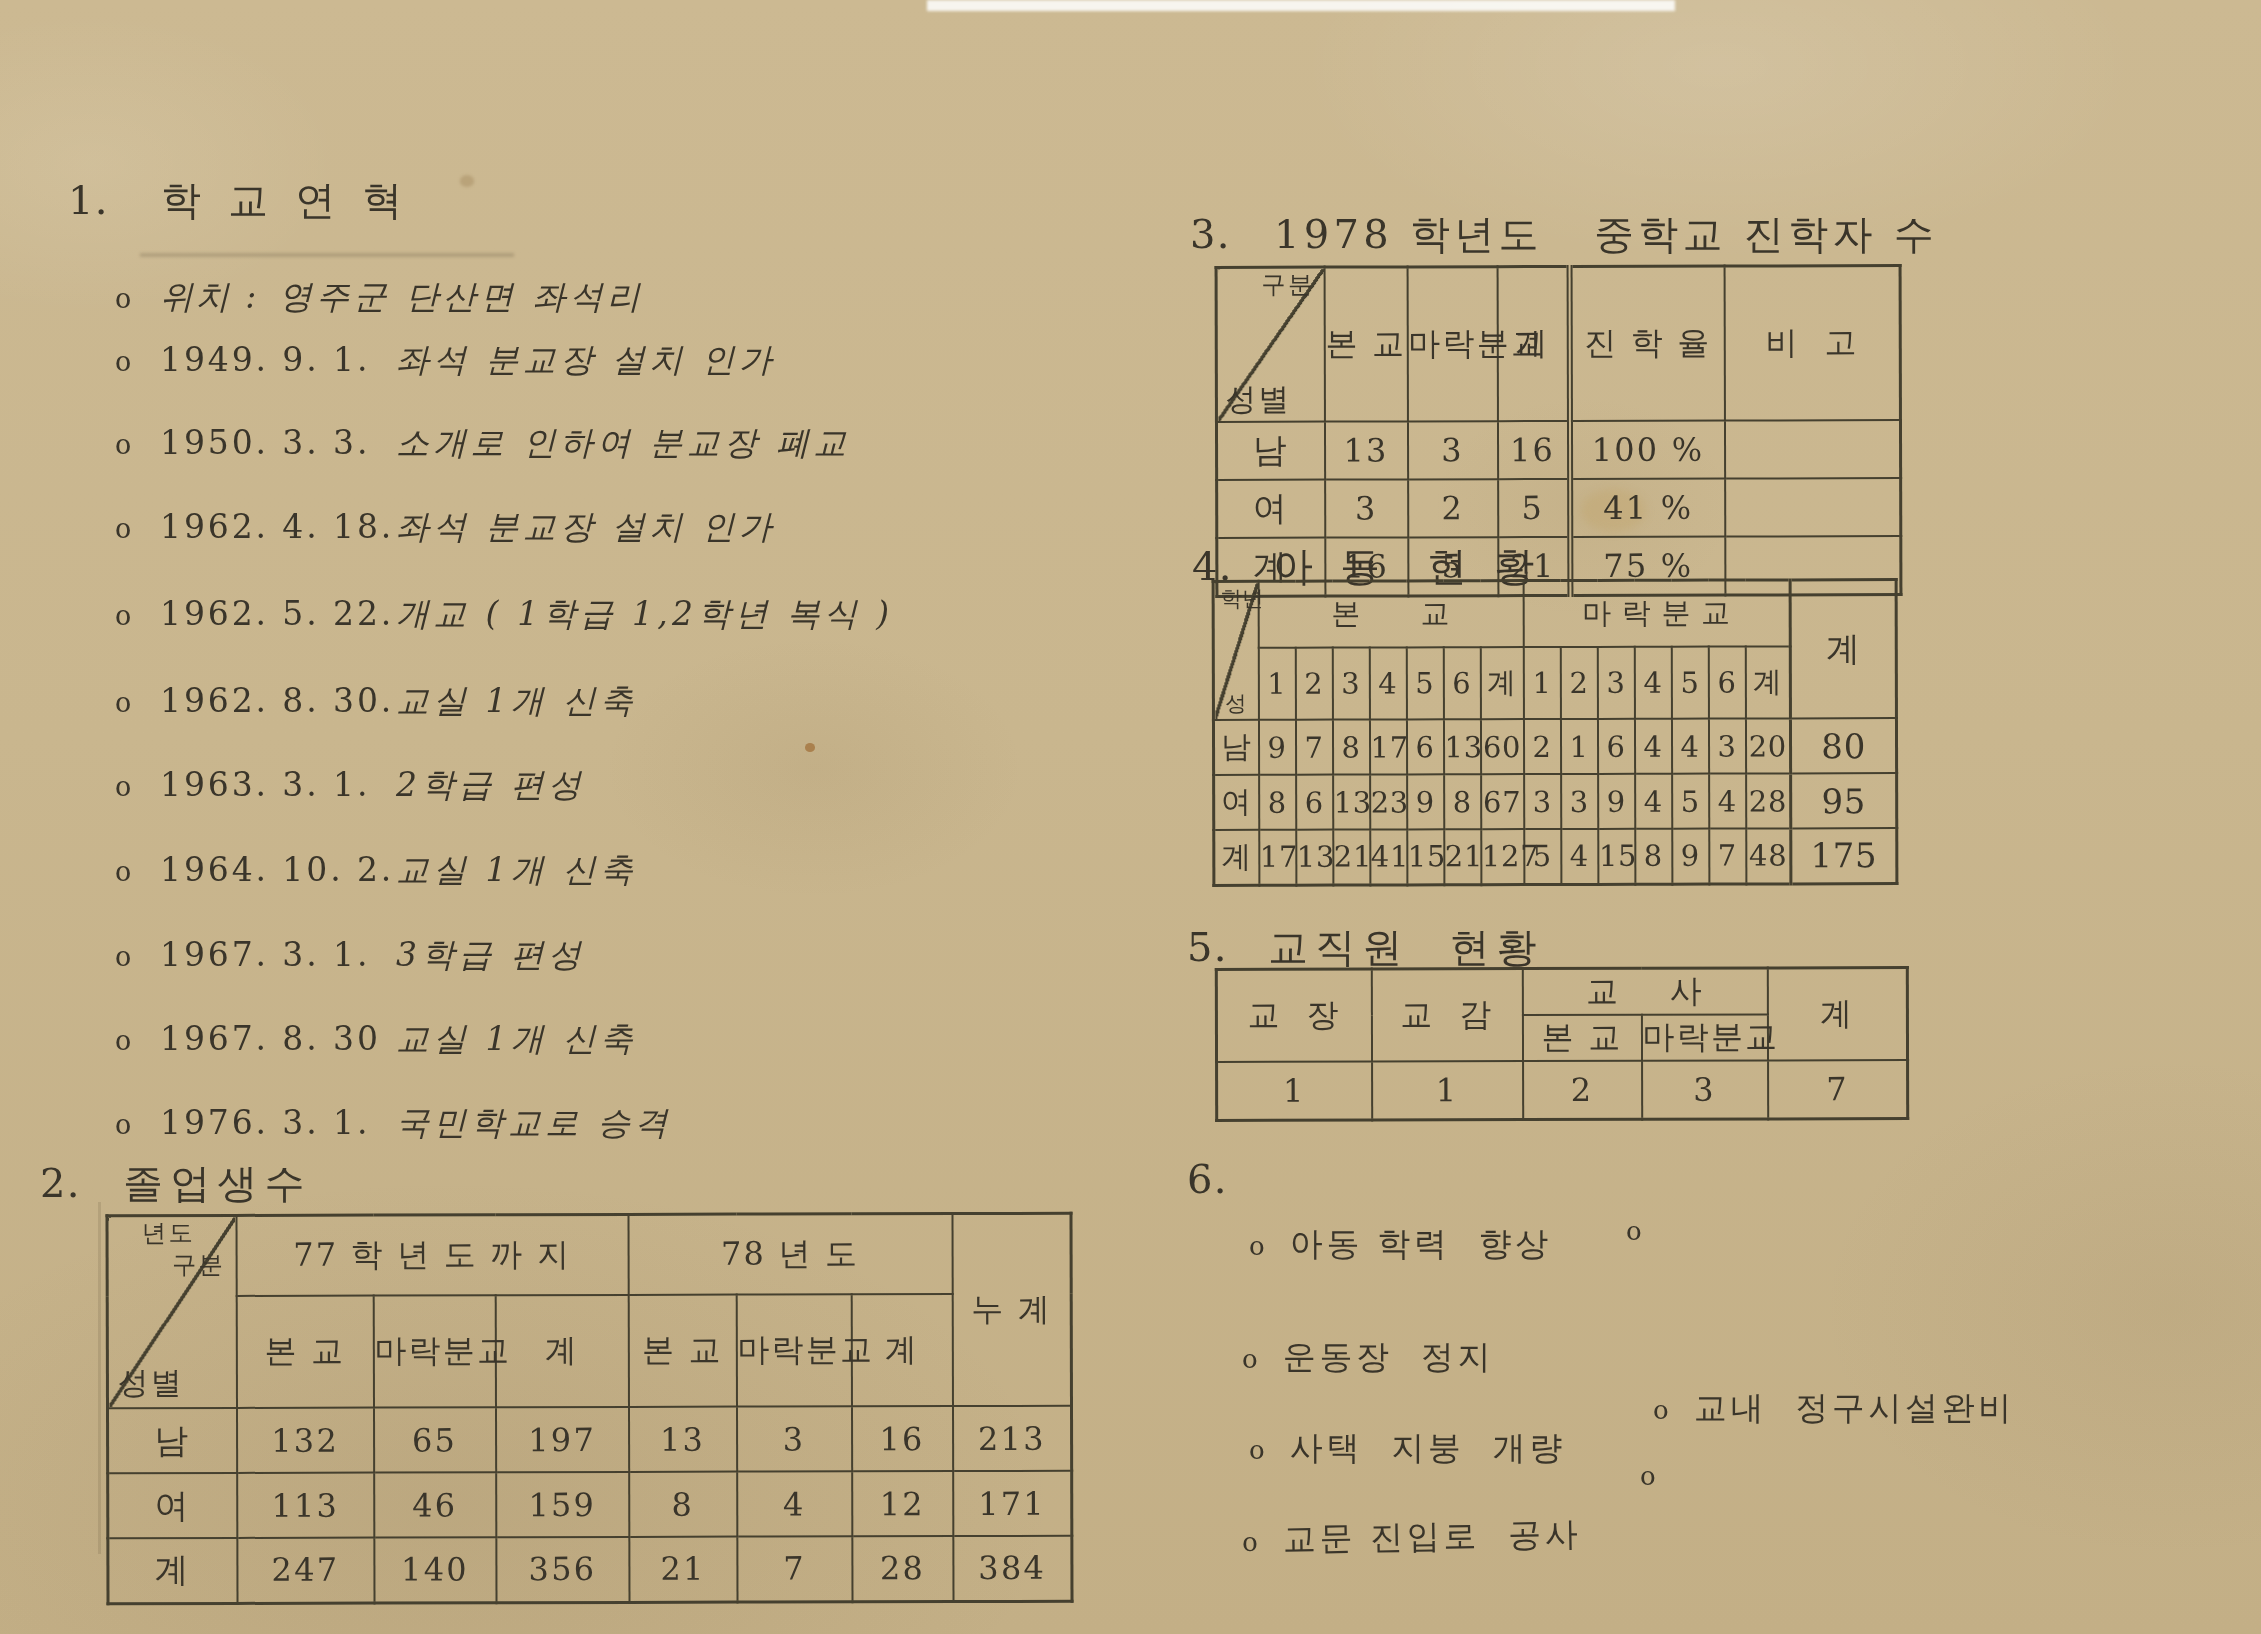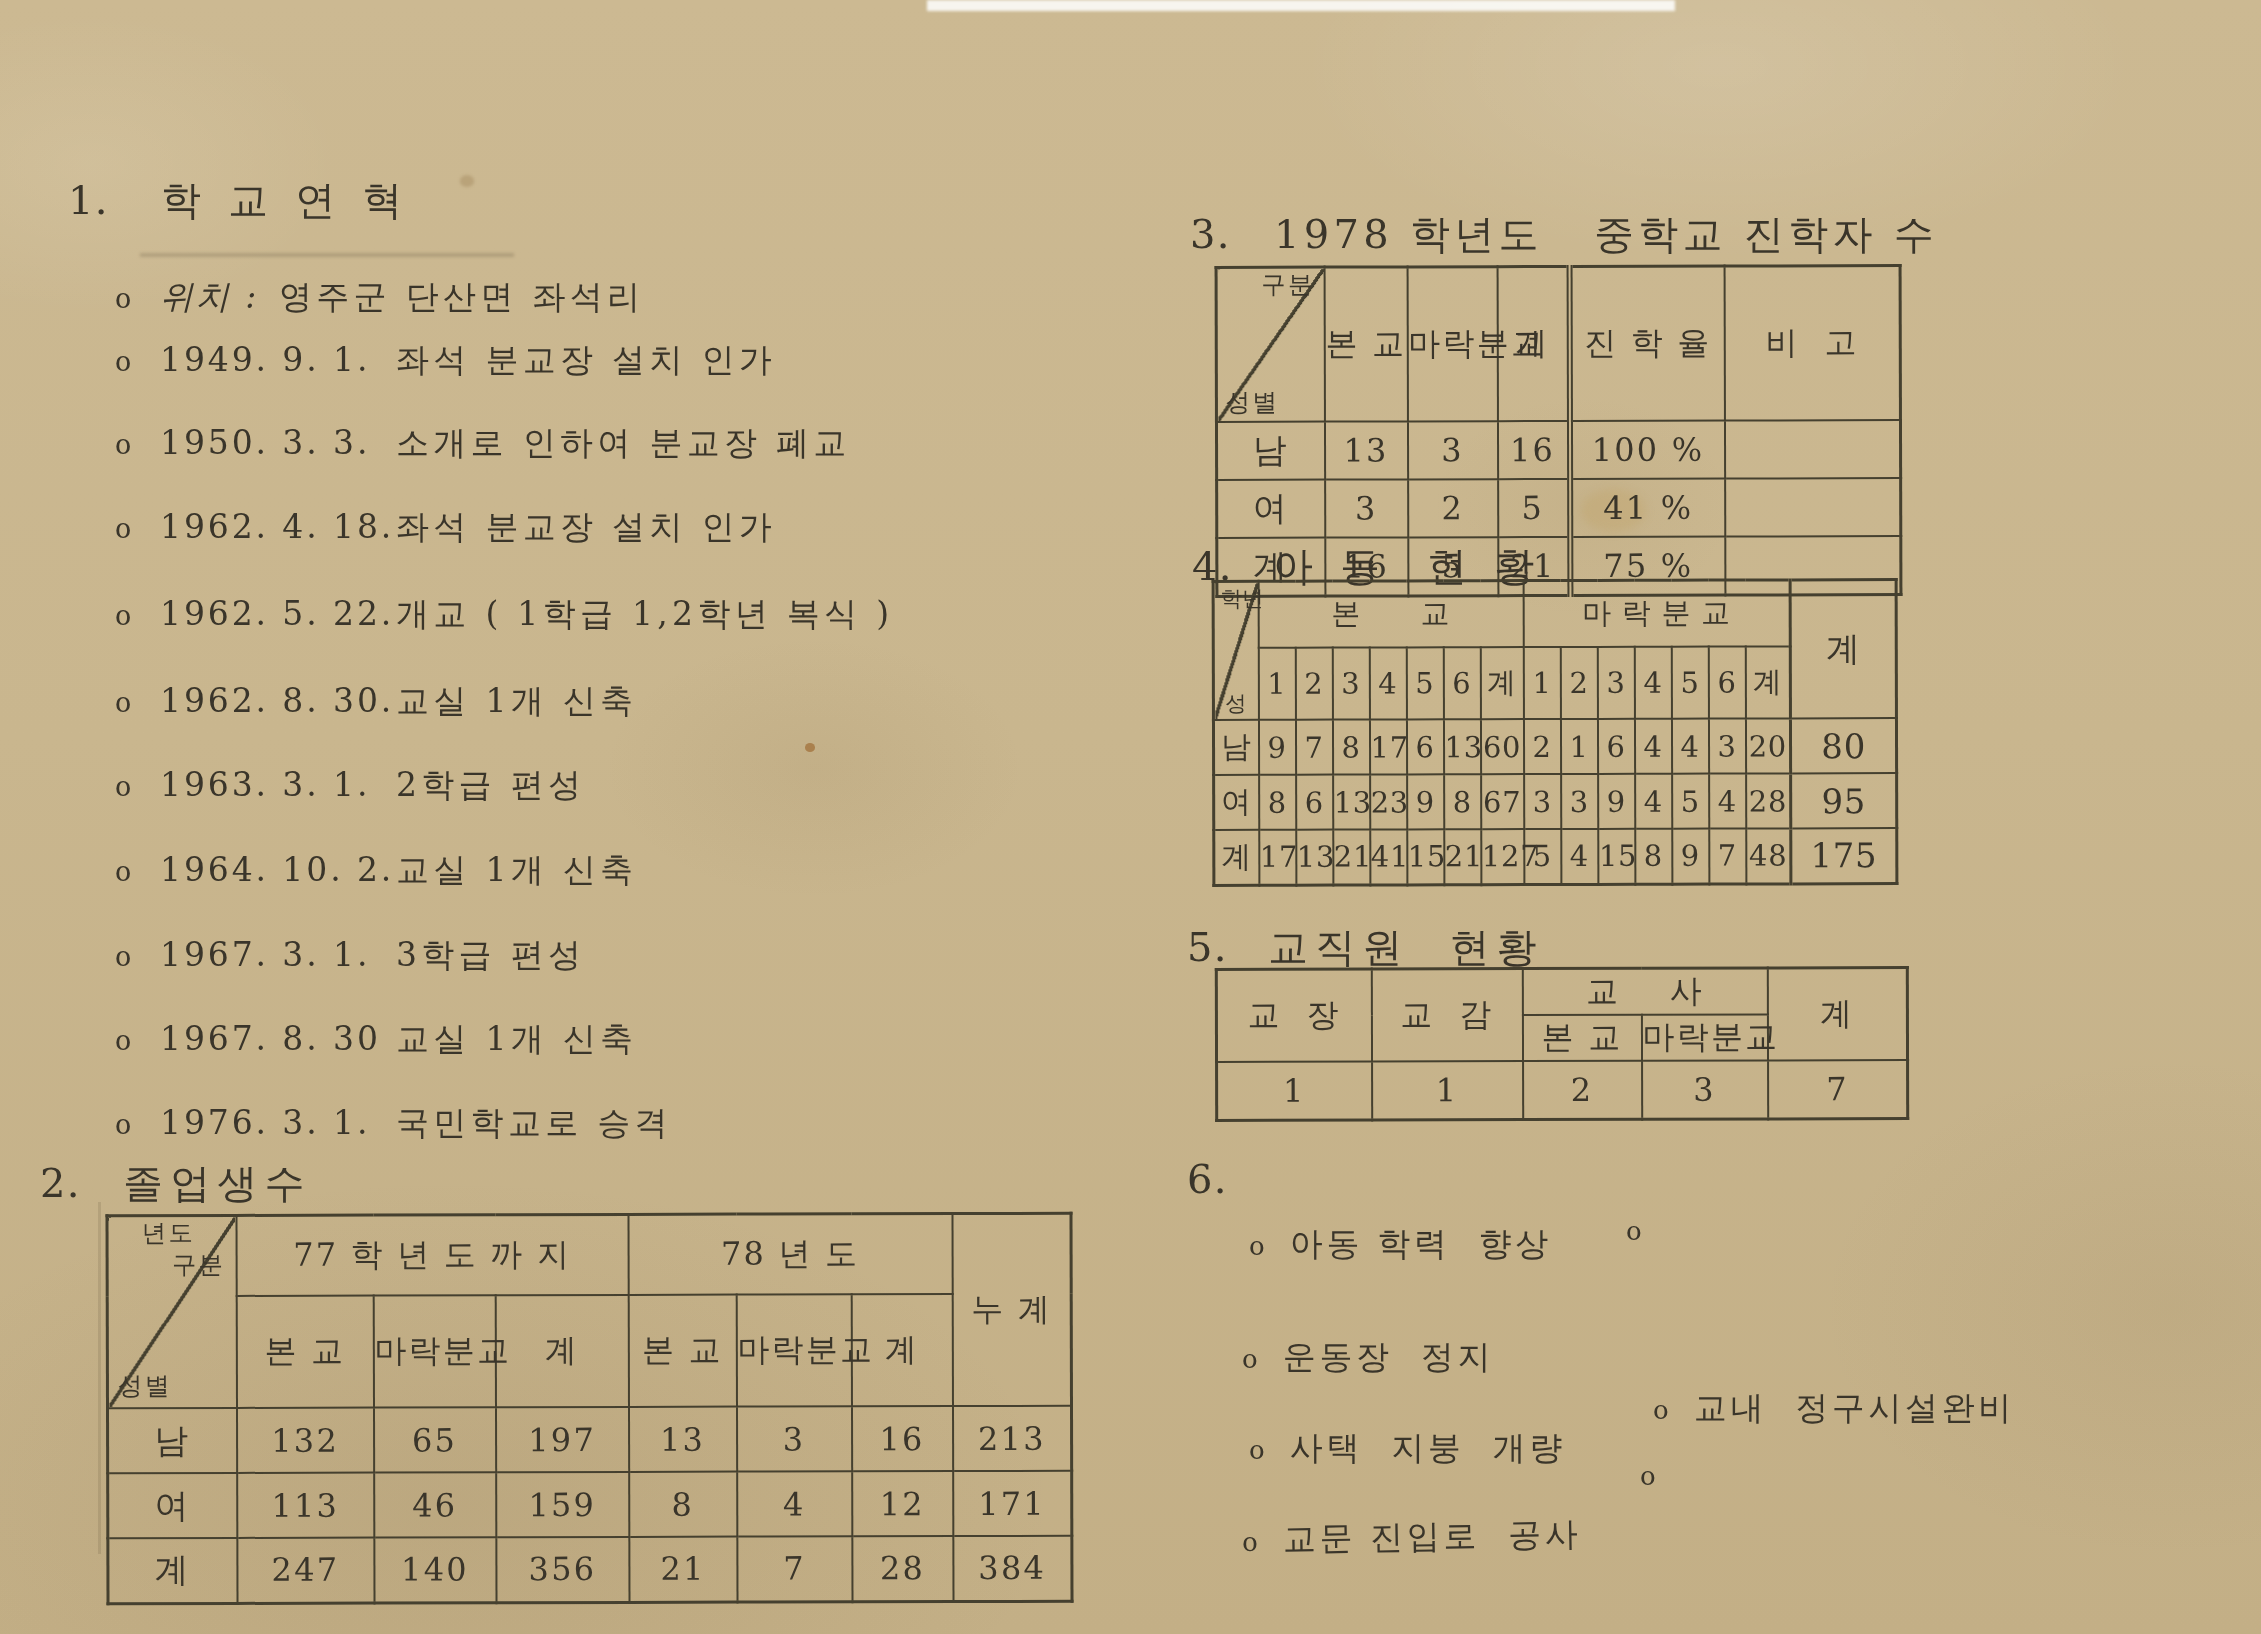--- a/index.html
+++ b/index.html
@@ -33,40 +33,40 @@
   .sec-head { position:absolute; display:flex; align-items:baseline; font-size:40px; }
   .sec-num { letter-spacing:1.4px; }
   .sec-title { letter-spacing:7.2px; white-space:pre; }
 
   
   .h-row { position:absolute; left:115px; display:flex; align-items:baseline;
     font-size:33px; letter-spacing:2.9px; }
   .h-bullet { width:45px; font-size:27px; }
   .h-date { width:236px; white-space:pre; }
   .row-loc .h-date { width:119px;font-style:italic; }
-  .h-desc { white-space:pre; letter-spacing:4.3px; }
+  .h-desc { white-space:pre; letter-spacing:4.3px;font-style:italic; }
 
   
   .tbl { position:absolute; border-collapse:collapse; table-layout:fixed;
     transform:rotate(-0.15deg); }
   .tbl th,.tbl td { border:2.2px solid #45402f; font-weight:normal; text-align:center;
     vertical-align:middle; font-size:32px; letter-spacing:2.2px; padding:0; white-space:pre; }
   .tbl { border:3.6px solid #45402f; }
   .tbl .rowlab { font-size:34px; }
   .dbl { border-left:6.5px double #45402f !important; }
   .thickL { border-left:3.6px solid #45402f !important; }
 
   .diag { position:relative;
     background:linear-gradient(to bottom right, transparent calc(50% - 8.6px),
       rgba(69,64,47,0.0) calc(50% - 8.6px), transparent calc(50% - 2.2px),
       #45402f calc(50% - 2.2px), #45402f calc(50% + 1.4px), transparent calc(50% + 1.4px)); }
   .diag span { position:absolute; line-height:1; }
   .d-top { font-size:24.4px; }
   .d-mid { font-size:24.4px; }
-  .d-bot { font-size:25px; }
+  .d-bot { font-size:31px; }
 
   #t2 .d-top { top:4.3px; right:40px; }
   #t2 .d-mid { top:36px; right:10px; }
   #t2 .d-bot { bottom:8.6px; left:8.6px; }
   #t3 .d-top { top:4.3px; right:8.6px; }
   #t3 .d-bot { bottom:5.8px; left:7.2px; }
   #t4 .d-top { top:4.3px; left:5.8px; width:32px; font-size:21.6px; line-height:1.15; word-break:break-all; letter-spacing:0; }
   #t4 .d-bot { bottom:4.3px; left:10px; font-size:21.6px; }
   #t4 th,#t4 td { font-size:29px; letter-spacing:0.7px; }
   #t4 .rowlab { font-size:30px; }

